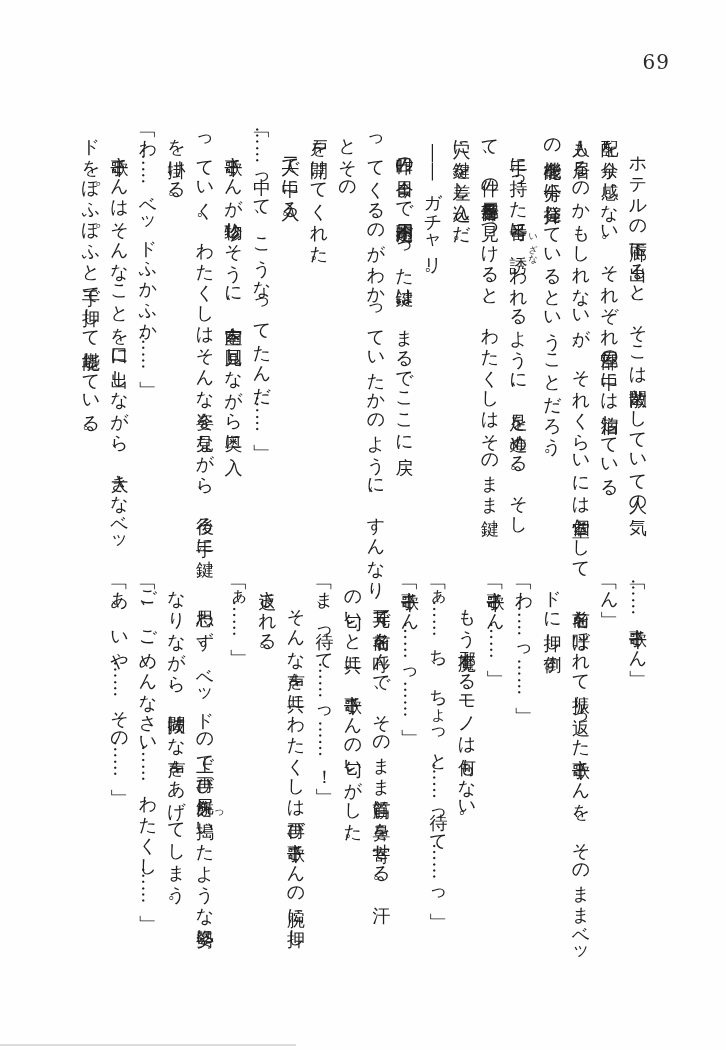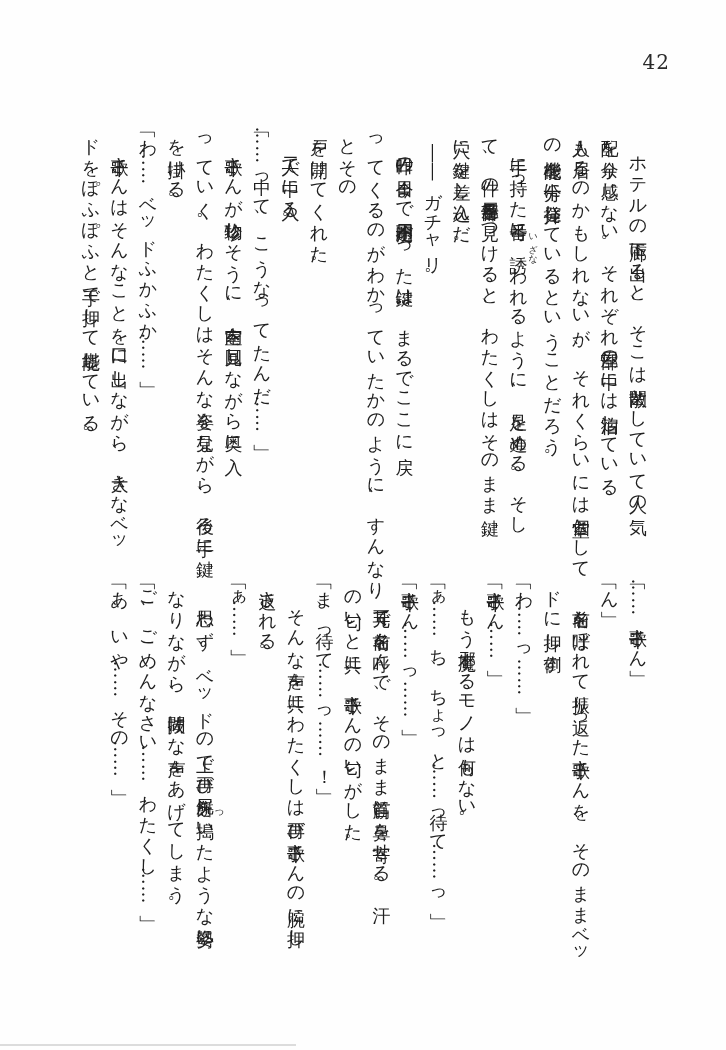--- a/index.html
+++ b/index.html
@@ -58,21 +58,21 @@
     bottom: 4px;
     width: 296px;
     height: 2px;
     background: #dcdcdc;
   }
 </style>
 </head>
 <body>
 
 <div class="page">
-  <div class="page-number">42</div>
+  <div class="page-number">69</div>
 
   <div class="vblock block1">
       <div class="line indent">ホテルの廊下に出ると、そこは閑散としていて人の気</div>
       <div class="line">配を余り感じない。それぞれ部屋の中には宿泊している</div>
       <div class="line">人も居るのかもしれないが、それくらいには個室として</div>
       <div class="line">の機能を十分に発揮しているということだろう。</div>
       <div class="line indent">手に持った番号に<ruby>誘<rt>いざな</rt></ruby>われるように、足を進める。そし</div>
       <div class="line">て、件の部屋番号を見つけると、わたくしはそのまま鍵</div>
       <div class="line">穴に鍵を差し込んだ。</div>
       <div class="line indent">――ガチャリ。</div>

